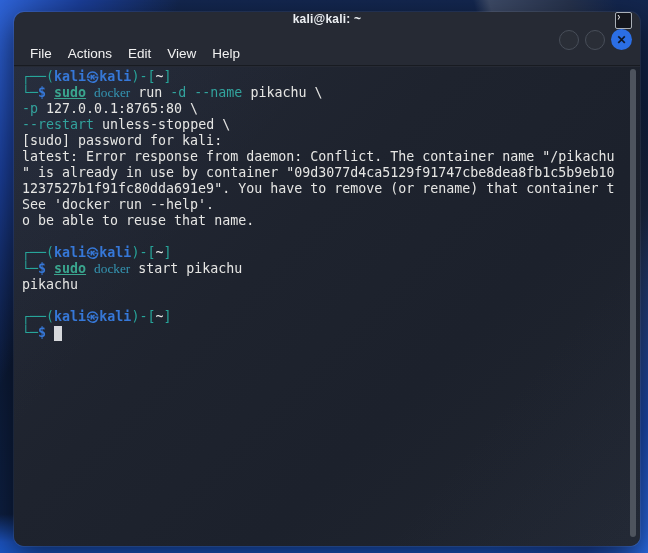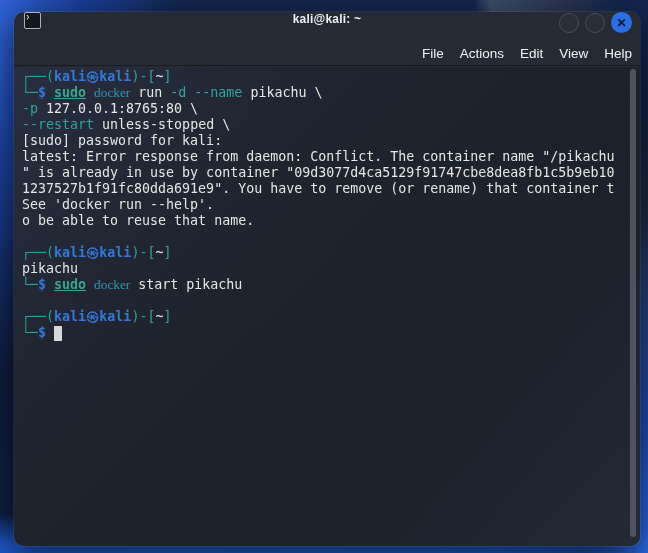--- a/index.html
+++ b/index.html
@@ -16,21 +16,21 @@
     position:relative;
   }
 
   .window {
     position:absolute; left:14px; top:12px; width:626px; height:534px;
     border-radius:10px; overflow:hidden; background:#262a34;
     box-shadow:0 0 0 1px rgba(255,255,255,0.07), 0 10px 30px rgba(0,0,0,0.55);
   }
 
   
-  .titlebar { position:relative; height:30px; display:flex; align-items:flex-start; padding:0 8px 0 10px; }
+  .titlebar { position:relative; height:30px; display:flex; align-items:flex-end; padding:0 8px 0 10px;flex-direction:column; }
   .term-icon {
     width:17px; height:17px; border:1.5px solid #aab0b8; background:#14161d;
     border-radius:2px; position:relative; flex:0 0 auto;
   }
   .term-icon::before {
     content:"❯"; position:absolute; left:1px; top:0px;
     font-size:6px; line-height:8px; color:#e8e8e8; font-family:"DejaVu Sans Mono", monospace;
   }
   .win-title {
     position:absolute; left:0; right:0; text-align:center;
@@ -44,21 +44,21 @@
   }
   .btn-close {
     width:21px; height:21px; border-radius:50%; background:#2b6ee4;
     display:flex; align-items:center; justify-content:center;
     color:#0d1524; font-size:12px; font-weight:bold; line-height:1;
   }
 
   
   .menubar {
     height:24px; display:flex; align-items:center; padding-left:8px;
-    border-bottom:1px solid rgba(0,0,0,0.35); background:#262a34;justify-content:flex-end;
+    border-bottom:1px solid rgba(0,0,0,0.35); background:#262a34;
   }
   .menu-item {
     padding:0 8px; font-size:13.5px; color:#f2f2f2; cursor:default;
   }
 
   
   .terminal {
     position:absolute; left:0; right:0; top:55px; bottom:0;
     background:
       linear-gradient(130deg, rgba(70,90,130,0.10) 0%, rgba(70,90,130,0) 30%),
@@ -120,22 +120,22 @@
       <div class="tline"><span class="sg-opt">-p</span><span class="sg-fg"> 127.0.0.1:8765:80 \</span></div>
       <div class="tline"><span class="sg-opt">--restart</span><span class="sg-fg"> unless-stopped \</span></div>
       <div class="tline"><span class="sg-fg">[sudo] password for kali:</span></div>
       <div class="tline"><span class="sg-fg">latest: Error response from daemon: Conflict. The container name "/pikachu</span></div>
       <div class="tline"><span class="sg-fg">" is already in use by container "09d3077d4ca5129f91747cbe8dea8fb1c5b9eb10</span></div>
       <div class="tline"><span class="sg-fg">1237527b1f91fc80dda691e9". You have to remove (or rename) that container t</span></div>
       <div class="tline"><span class="sg-fg">See 'docker run --help'.</span></div>
       <div class="tline"><span class="sg-fg">o be able to reuse that name.</span></div>
       <div class="tline"></div>
       <div class="tline"><span class="sg-frame">┌──(</span><span class="sg-user">kali㉿kali</span><span class="sg-frame">)-[</span><span class="sg-fg">~</span><span class="sg-frame">]</span></div>
+      <div class="tline"><span class="sg-frame">└─</span><span class="sg-user">$</span><span class="sg-fg"> </span><span class="sg-sudo">sudo</span><span class="sg-fg"> </span><span class="sg-cmd">docker</span><span class="sg-fg"> start pikachu</span></div>
       <div class="tline"><span class="sg-fg">pikachu</span></div>
-      <div class="tline"><span class="sg-frame">└─</span><span class="sg-user">$</span><span class="sg-fg"> </span><span class="sg-sudo">sudo</span><span class="sg-fg"> </span><span class="sg-cmd">docker</span><span class="sg-fg"> start pikachu</span></div>
       <div class="tline"></div>
       <div class="tline"><span class="sg-frame">┌──(</span><span class="sg-user">kali㉿kali</span><span class="sg-frame">)-[</span><span class="sg-fg">~</span><span class="sg-frame">]</span></div>
       <div class="tline"><span class="sg-frame">└─</span><span class="sg-user">$</span><span class="sg-fg"> </span><span class="sg-cursor"></span></div>
     </div>
 
   <div class="scrollbar">
     <div class="scroll-thumb"></div>
   </div>
 
 </div>

